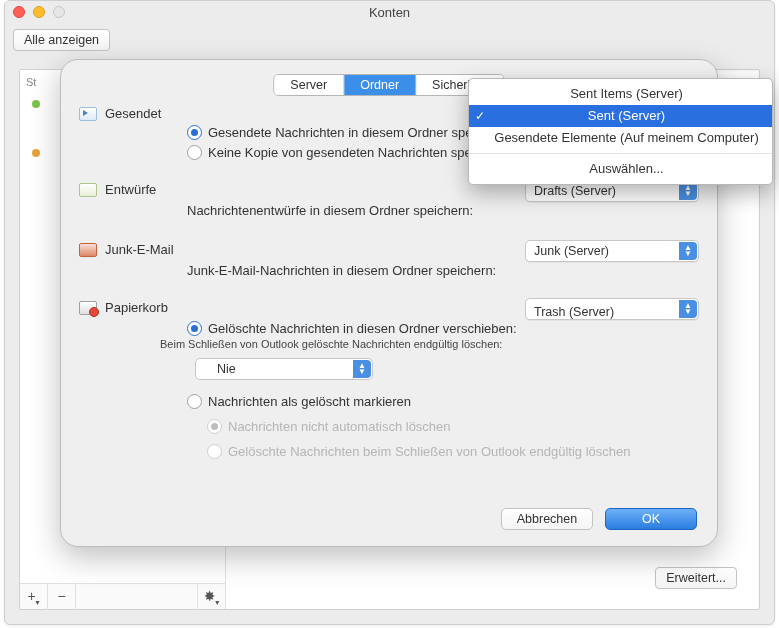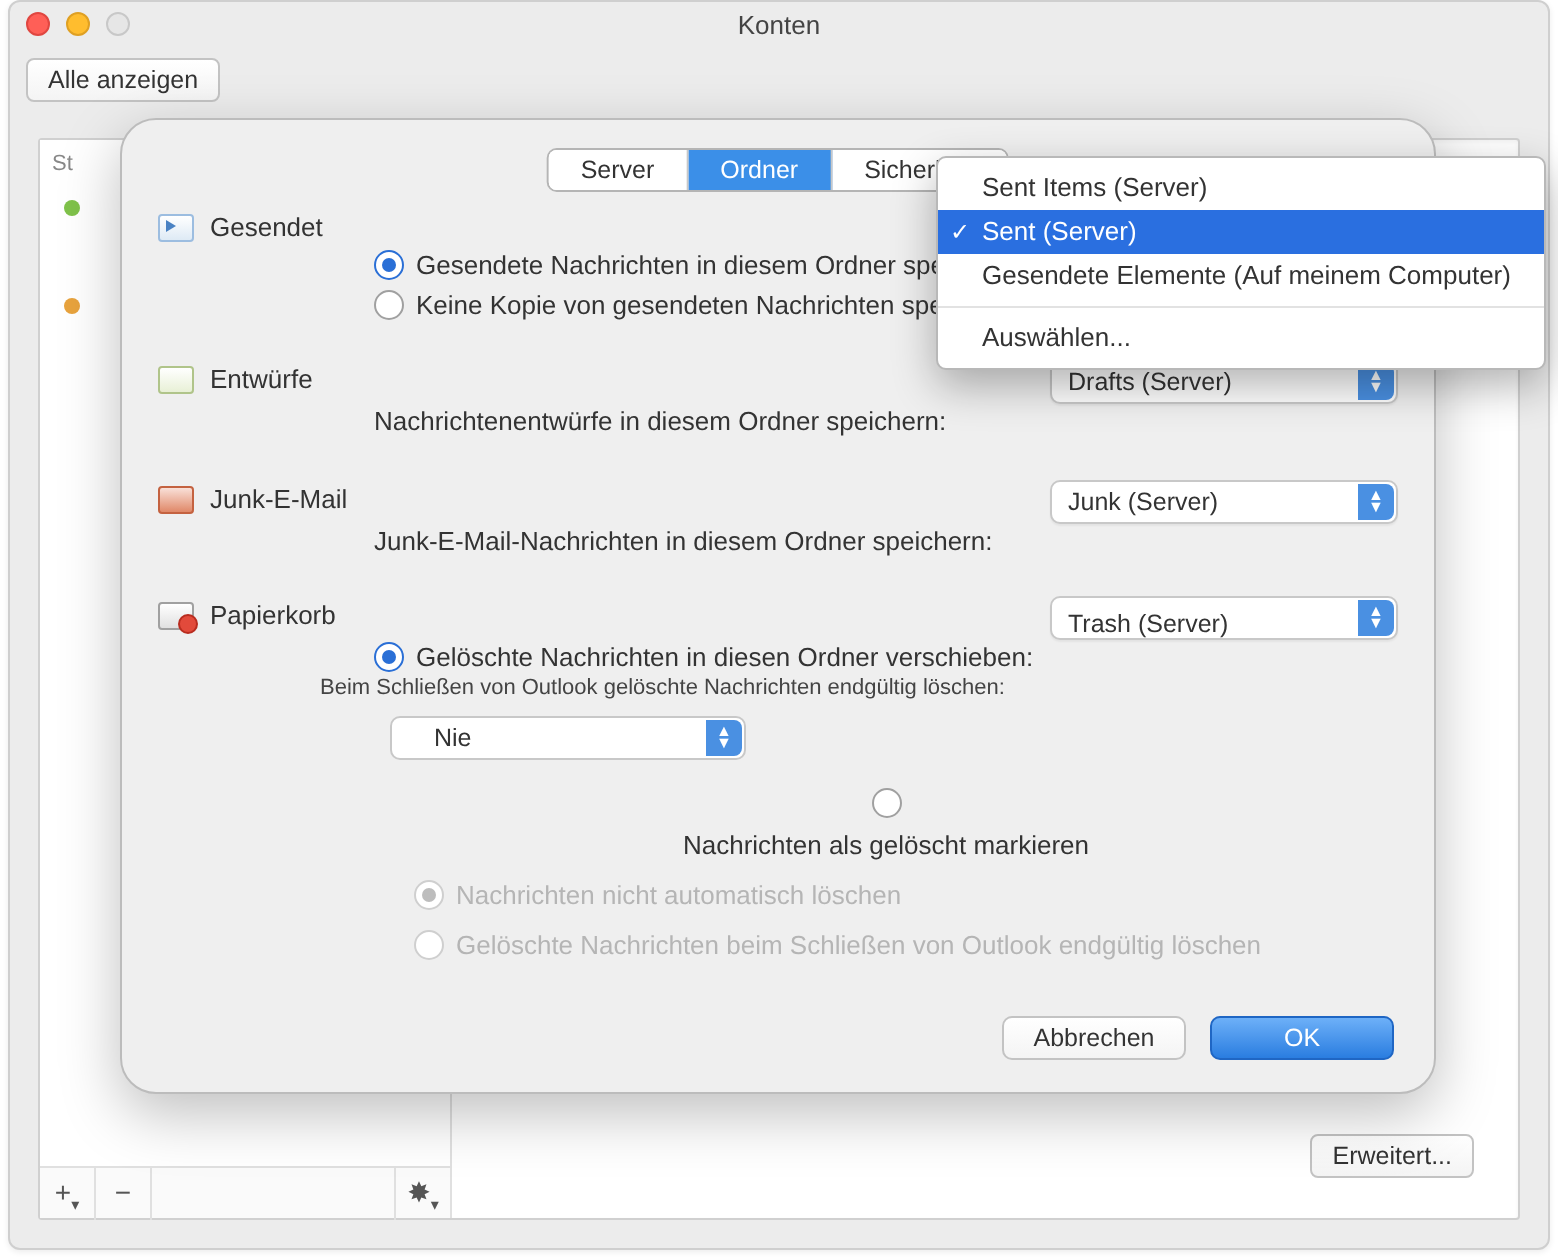--- a/index.html
+++ b/index.html
@@ -232,20 +232,21 @@
     border-radius: 5px;
     box-shadow: 0 8px 22px rgba(0,0,0,0.3);
     padding: 4px 0;
     z-index: 100;
   }
   .dd-item {
     padding: 2px 10px 2px 22px;
     font-size: 13px;
     position: relative;
     line-height: 18px;
+    text-align: center;
   }
   .dd-item.selected {
     background: #2a6fe0;
     color: #fff;
   }
   .dd-item.selected::before {
     content: "✓";
     position: absolute; left: 6px; font-size: 12px;
   }
   .dd-sep {
@@ -360,21 +361,21 @@
       <span class="radio selected"></span>
       <span>Gelöschte Nachrichten in diesen Ordner verschieben:</span>
     </div>
     <div class="text-row small" style="margin-left:56px;margin-top:2px;padding-left:25px;">
       <span>Beim Schließen von Outlook gelöschte Nachrichten endgültig löschen:</span>
     </div>
     <div class="popup-small">
       <span>Nie</span>
       <span class="arrows">▲<br>▼</span>
     </div>
-    <div class="radio-row" style="margin-top:14px;flex-direction:column;">
+    <div class="radio-row" style="margin-top:14px;">
       <span class="radio"></span>
       <span>Nachrichten als gelöscht markieren</span>
     </div>
     <div class="radio-row" style="margin-left:128px;margin-top:10px;">
       <span class="radio disabled dsel"></span>
       <span class="disabled-text">Nachrichten nicht automatisch löschen</span>
     </div>
     <div class="radio-row" style="margin-left:128px;margin-top:10px;text-align:center;">
       <span class="radio disabled"></span>
       <span class="disabled-text">Gelöschte Nachrichten beim Schließen von Outlook endgültig löschen</span>

